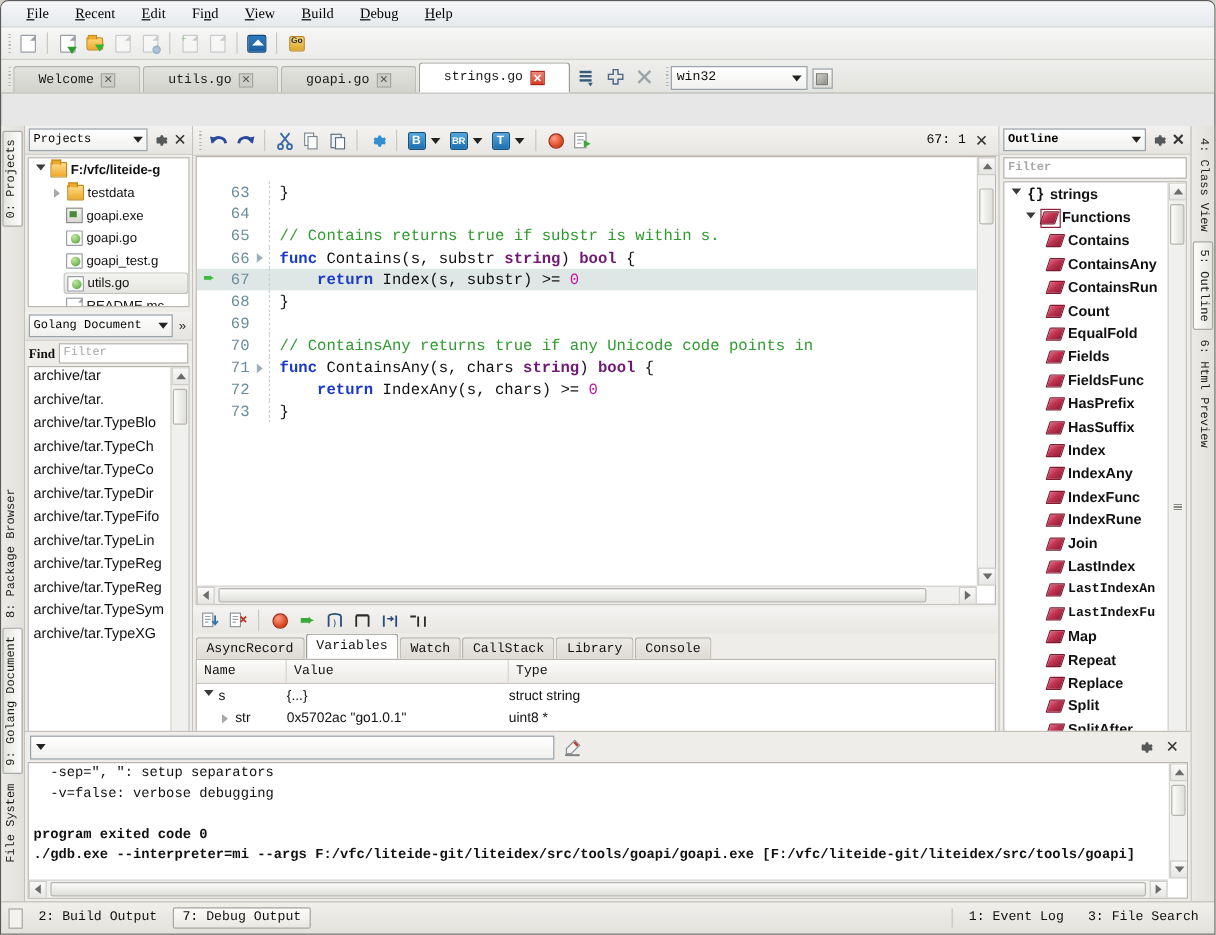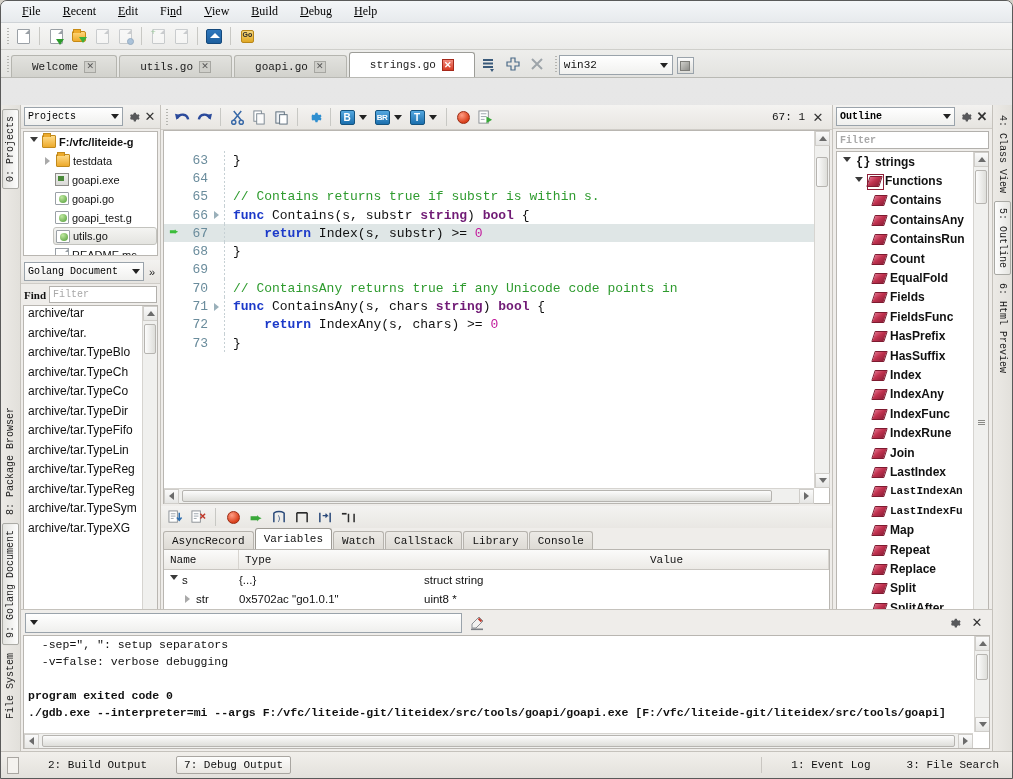--- a/index.html
+++ b/index.html
@@ -315,21 +315,21 @@
      background:linear-gradient(135deg,#e06a86 0%,#c0324f 45%,#8e1f38 100%);
      transform: skewX(-18deg); border:1px solid #7d1b30; border-radius:1px;}
   .gem.boxed::before{content:"";position:absolute;left:-1px;top:-1px;width:15px;height:14px;border:1px solid #8e1f38;}
   .braces { font-family:"Liberation Mono",monospace; font-size:12px; color:#111; width:15px; flex:none;}
 
   
   #statusbar {
     position:absolute; left:0; right:0; bottom:0; height:27px;
     background: linear-gradient(to bottom,#f1efeb,#e3e1dc);
     border-top:1px solid #c5c2bc;
-    display:flex; align-items:center; padding: 0 6px; gap:22px;
+    display:flex; align-items:center; padding: 0 6px; gap:6px;
     font-family:"Liberation Mono",monospace; font-size:11px; color:#111;
   }
   .sgrip { width:12px;height:17px;border:1px solid #a9a6a1;background:#f4f2ee; flex:none;}
   .sbtn { padding:2px 7px; }
   .sbtn.sel { border:1px solid #a9a6a1; border-radius:2px; background:linear-gradient(to bottom,#fdfdfc,#e9e7e2);}
   .ssep { width:1px; height:16px; background:#c9c6c1; }
 </style>
 </head>
 <body>
 
@@ -764,22 +764,22 @@
           <div class="dtab active">Variables</div>
           <div class="dtab">Watch</div>
           <div class="dtab">CallStack</div>
           <div class="dtab">Library</div>
           <div class="dtab">Console</div>
         </div>
 
         <div id="var-table">
           <div class="vhead">
             <div style="width:75px">Name</div>
+            <div style="width:185px">Value</div>
             <div style="flex:1;border-right:none">Type</div>
-            <div style="width:185px">Value</div>
           </div>
           <div class="vrow">
             <span class="c1">
                 <span class="tw2">
                   <span class="tri open"></span>
                 </span>
                 <span>s</span>
               </span>
             <span class="c2">{...}</span>
             <span class="c3">struct string</span>

